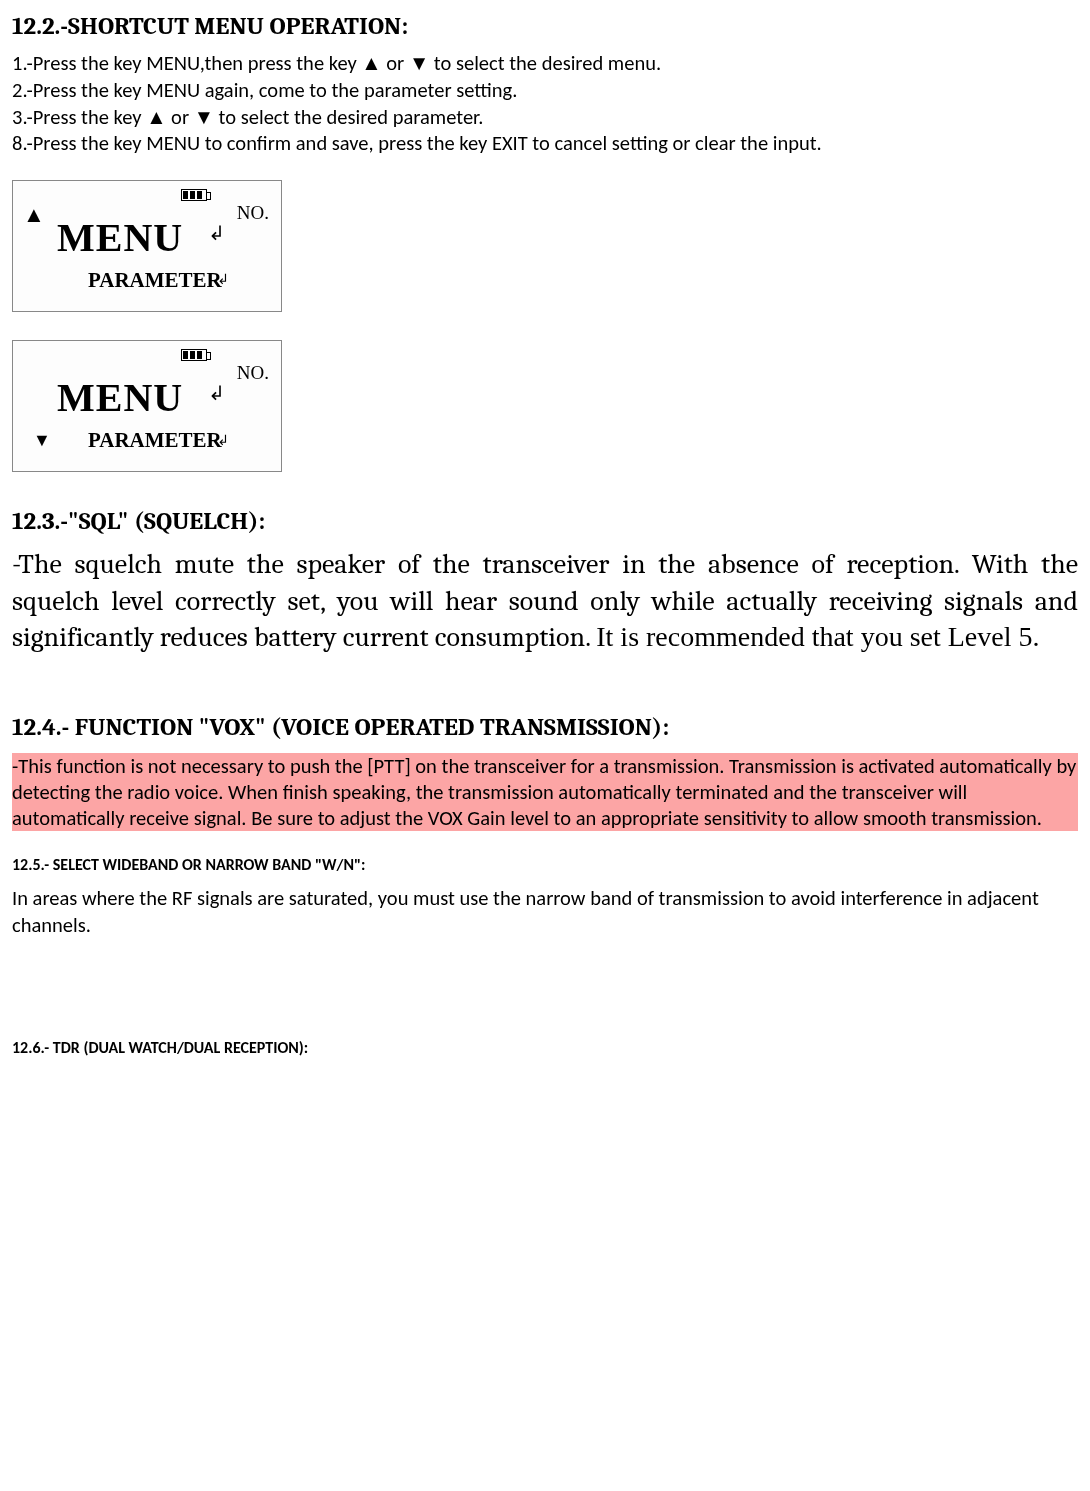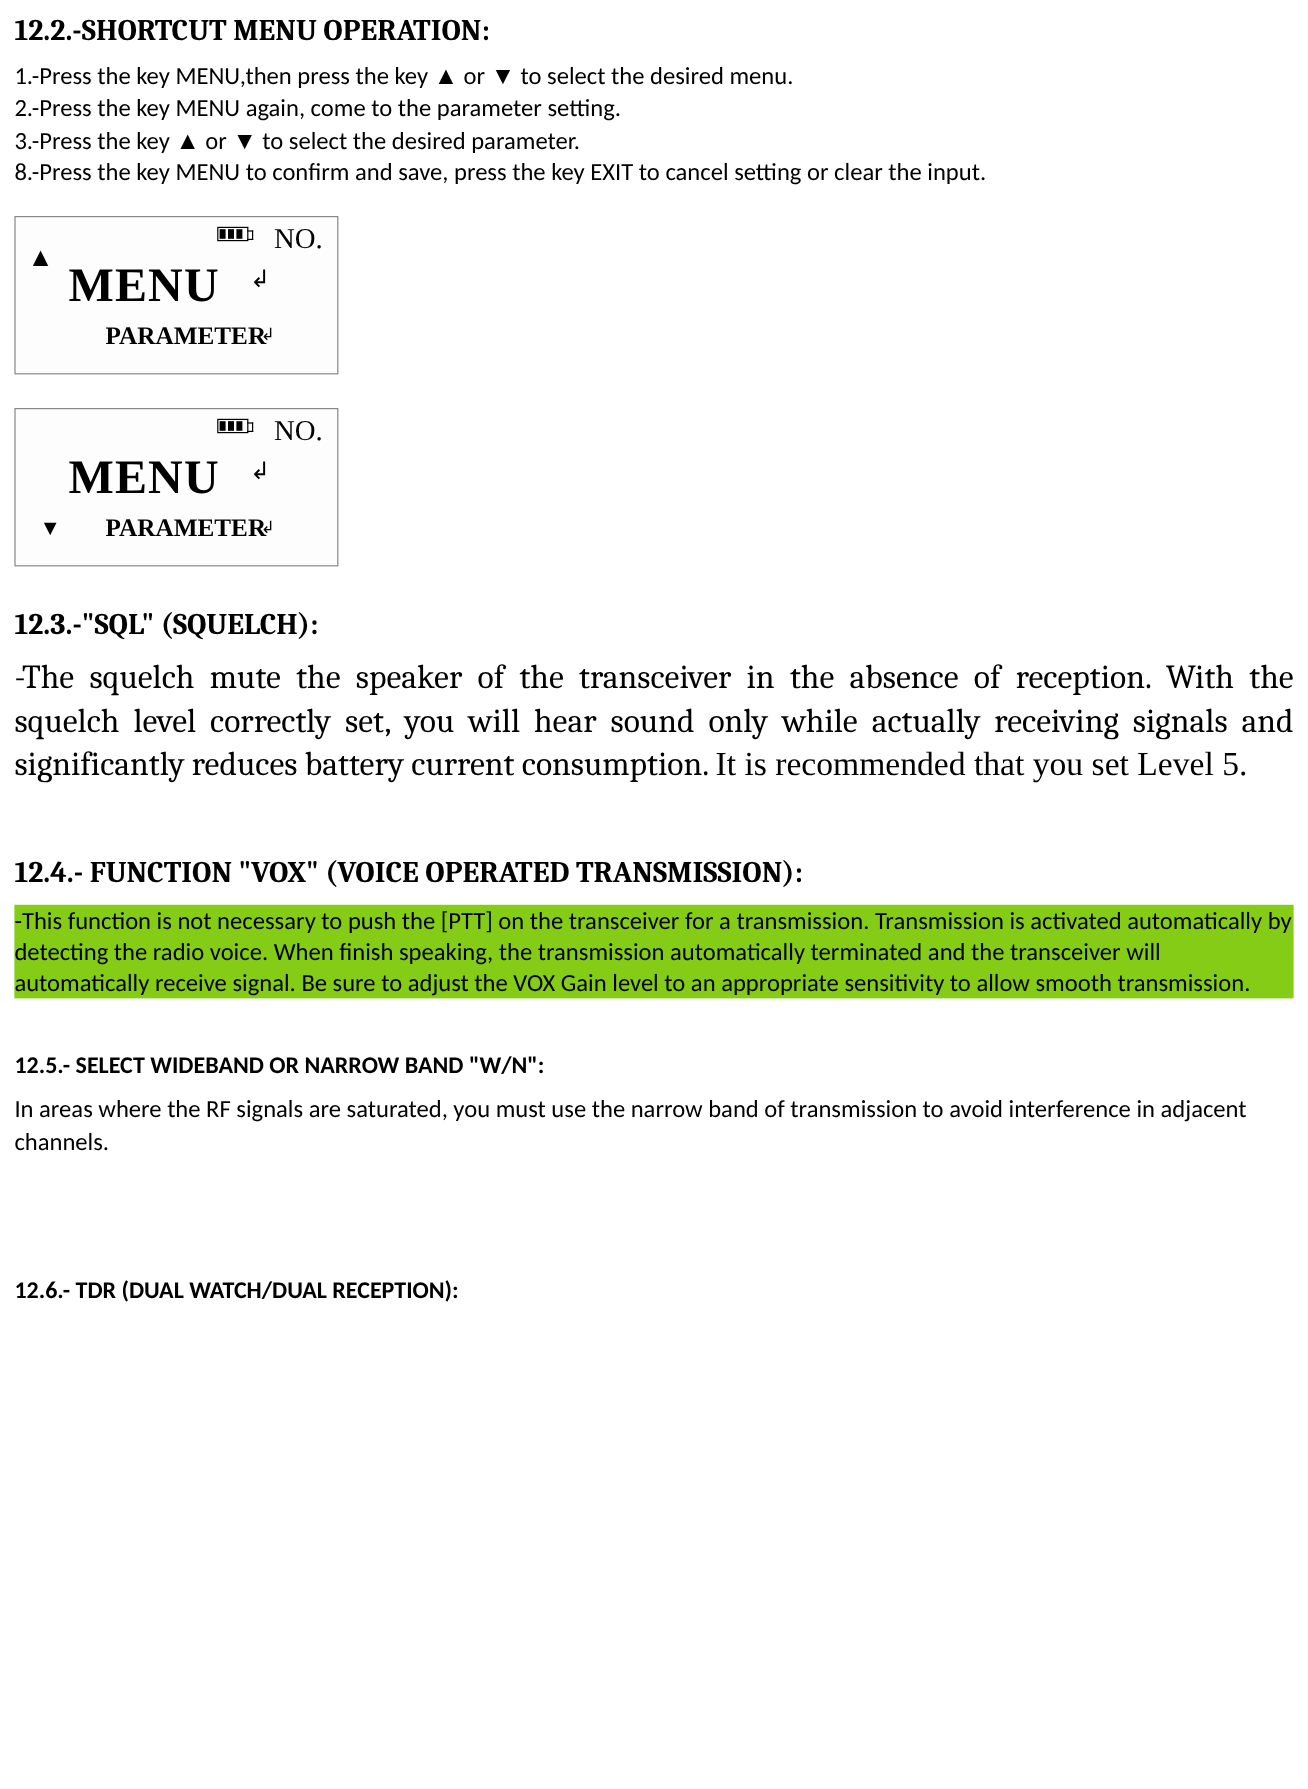--- a/index.html
+++ b/index.html
@@ -13,22 +13,22 @@
   }
   h2.cambria {
     font-family: Cambria, "Times New Roman", serif;
     font-weight: bold;
     font-size: 25px;
     margin: 0 0 10px 0;
   }
   h2.calibri {
     font-family: Calibri, Arial, sans-serif;
     font-weight: bold;
-    font-size: 20px;
-    margin: 44px 0 10px 0;
+    font-size: 16px;
+    margin: 24px 0 10px 0;
   }
   .step { margin: 1px 0; }
   .lcd-box {
     display: inline-block;
     border: 1px solid #888;
     width: 268px;
     height: 130px;
     margin-top: 22px;
     background: #fdfdfd;
     position: relative;
@@ -51,23 +51,23 @@
     position: absolute; top: 4px; width: 5px; height: 8px; background:#000;
   }
   .lcd-box .batt .bar1 { left: 2px; }
   .lcd-box .batt .bar2 { left: 9px; }
   .lcd-box .batt .bar3 { left: 16px; }
   .lcd-box .batt .cap {
     position: absolute; right: 0; top:5px; width:4px; height:6px; border:1.5px solid #000; border-left:none;
   }
   .lcd-box .no {
     position: absolute;
-    top: 4px;
+    top: 20px;
     right: 12px;
-    font-size: 24px;
+    font-size: 19px;
     font-family: "Times New Roman", serif;
     margin-left: 14px;
   }
   .lcd-box .menu {
     position: absolute;
     top: 32px;
     left: 44px;
     font-family: "Times New Roman", serif;
     font-weight: bold;
     font-size: 40px;
@@ -111,21 +111,21 @@
     font-family: Cambria, "Times New Roman", serif;
     font-size: 28px;
     text-align: justify;
     margin-top: 8px;
     line-height: 1.3;
   }
   .sql-para .tnr { font-family: "Times New Roman", serif; }
   .vox-para {
     font-family: Calibri, Arial, sans-serif;
     font-size: 20.5px;
-    background: #84cc16;
+    background: #fca5a5;
     margin-top: 6px;
     line-height: 1.28;
   }
   .wn-para {
     font-family: Calibri, Arial, sans-serif;
     font-size: 20.5px;
     margin-top: 6px;
     line-height: 1.28;
   }
 </style>

